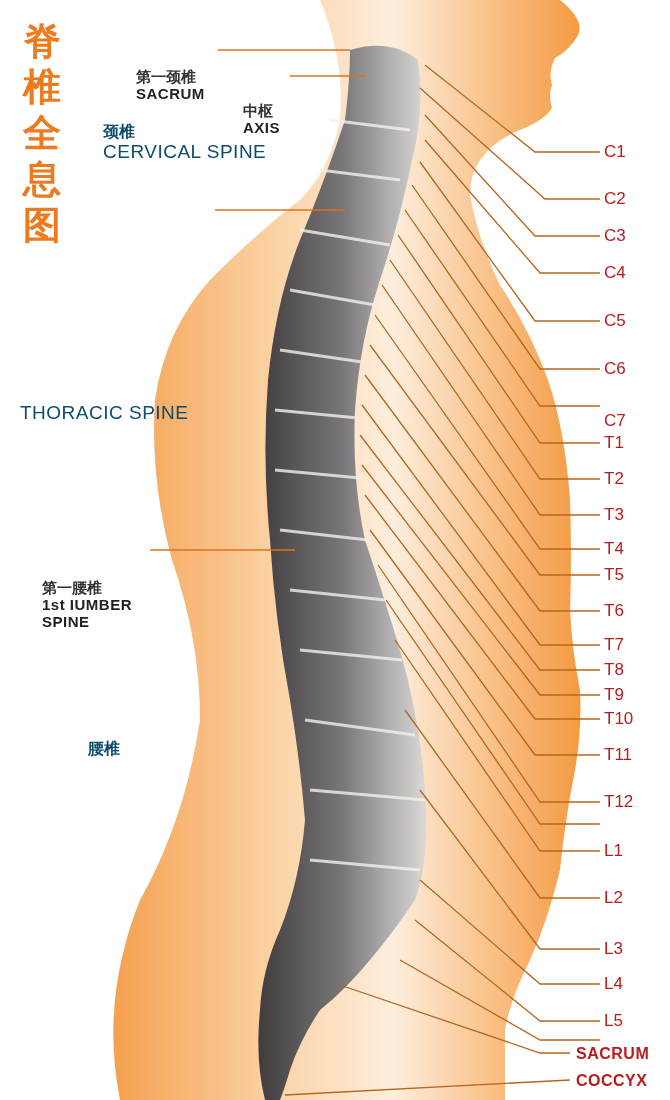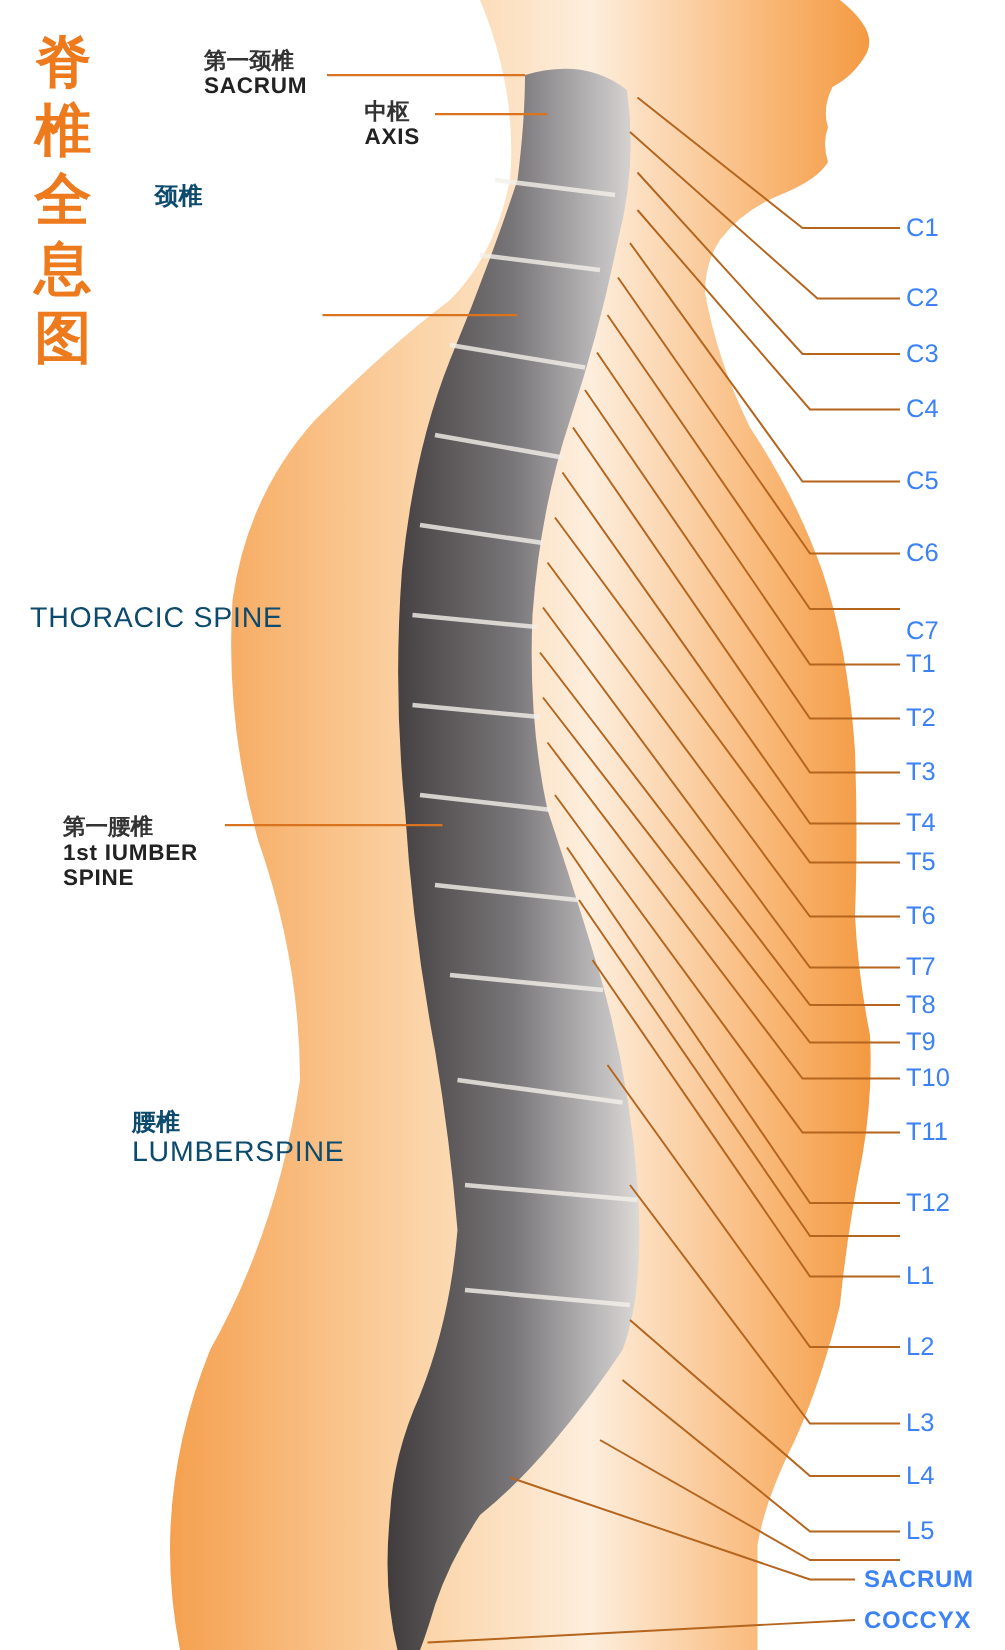--- a/index.html
+++ b/index.html
@@ -4,28 +4,28 @@
 <style>
   html, body { margin: 0; padding: 0; background: #ffffff; }
   body { width: 670px; height: 1100px; overflow: hidden; position: relative;
          font-family: "DejaVu Sans", "Liberation Sans", sans-serif; }
   .stage { position: absolute; left: 0; top: 0; width: 670px; height: 1100px; }
   svg.art { position: absolute; left: 0; top: 0; }
   .title-v { position: absolute; left: 20px; top: 18px; width: 44px;
              color: #ee7a1e; font-weight: bold; font-size: 38px; line-height: 46px;
              text-align: center; }
   .title-v span { display: block; }
-  .lbl { position: absolute; color: #222; font-family: "Liberation Sans", sans-serif; }
+  .lbl { position: absolute; color: #222; font-family: "Liberation Sans", sans-serif; margin-top: 36px; }
   .lbl .cn { font-size: 15px; line-height: 17px; font-weight: bold; color: #333; }
   .lbl .en { font-size: 15px; line-height: 17px; font-weight: bold; letter-spacing: 0.5px; }
   .reg { position: absolute; color: #0c4a6e; font-family: "Liberation Sans", sans-serif; }
   .reg .cn { font-size: 16px; line-height: 19px; font-weight: bold; }
   .reg .en { font-size: 19px; line-height: 22px; letter-spacing: 0.5px; }
   .vlabel { position: absolute; left: 604px; font-family: "Liberation Sans", sans-serif;
-            font-size: 17px; color: #3b82f6; line-height: 18px; }
+            font-size: 17px; color: #b91c1c; line-height: 18px; }
   .vlabel.bold { font-weight: bold; left: 576px; font-size: 16px; letter-spacing: 0.5px; }
 </style>
 </head>
 <body>
 
 <div class="stage">
 
   <svg class="art" width="670" height="1100" viewBox="0 0 670 1100">
     <defs>
       <linearGradient id="bodyGrad" x1="0" y1="0" x2="1" y2="0">
@@ -118,27 +118,27 @@
     <div class="en">AXIS</div>
   </div>
   <div class="lbl" style="left:42px; top:543px;">
     <div class="cn">第一腰椎</div>
     <div class="en">1st IUMBER</div>
     <div class="en">SPINE</div>
   </div>
 
   <div class="reg" style="left:103px; top:122px;">
     <div class="cn">颈椎</div>
+    <div class="en">CERVICAL SPINE</div>
   </div>
   <div class="reg" style="left:20px; top:402px;">
     <div class="en">THORACIC SPINE</div>
   </div>
   <div class="reg" style="left:88px; top:739px;">
     <div class="cn">腰椎</div>
-    <div class="en">LUMBERSPINE</div>
   </div>
 
   <div>
     <div class="vlabel" style="top:143px">C1</div>
     <div class="vlabel" style="top:190px">C2</div>
     <div class="vlabel" style="top:227px">C3</div>
     <div class="vlabel" style="top:264px">C4</div>
     <div class="vlabel" style="top:312px">C5</div>
     <div class="vlabel" style="top:360px">C6</div>
     <div class="vlabel" style="top:412px">C7</div>

